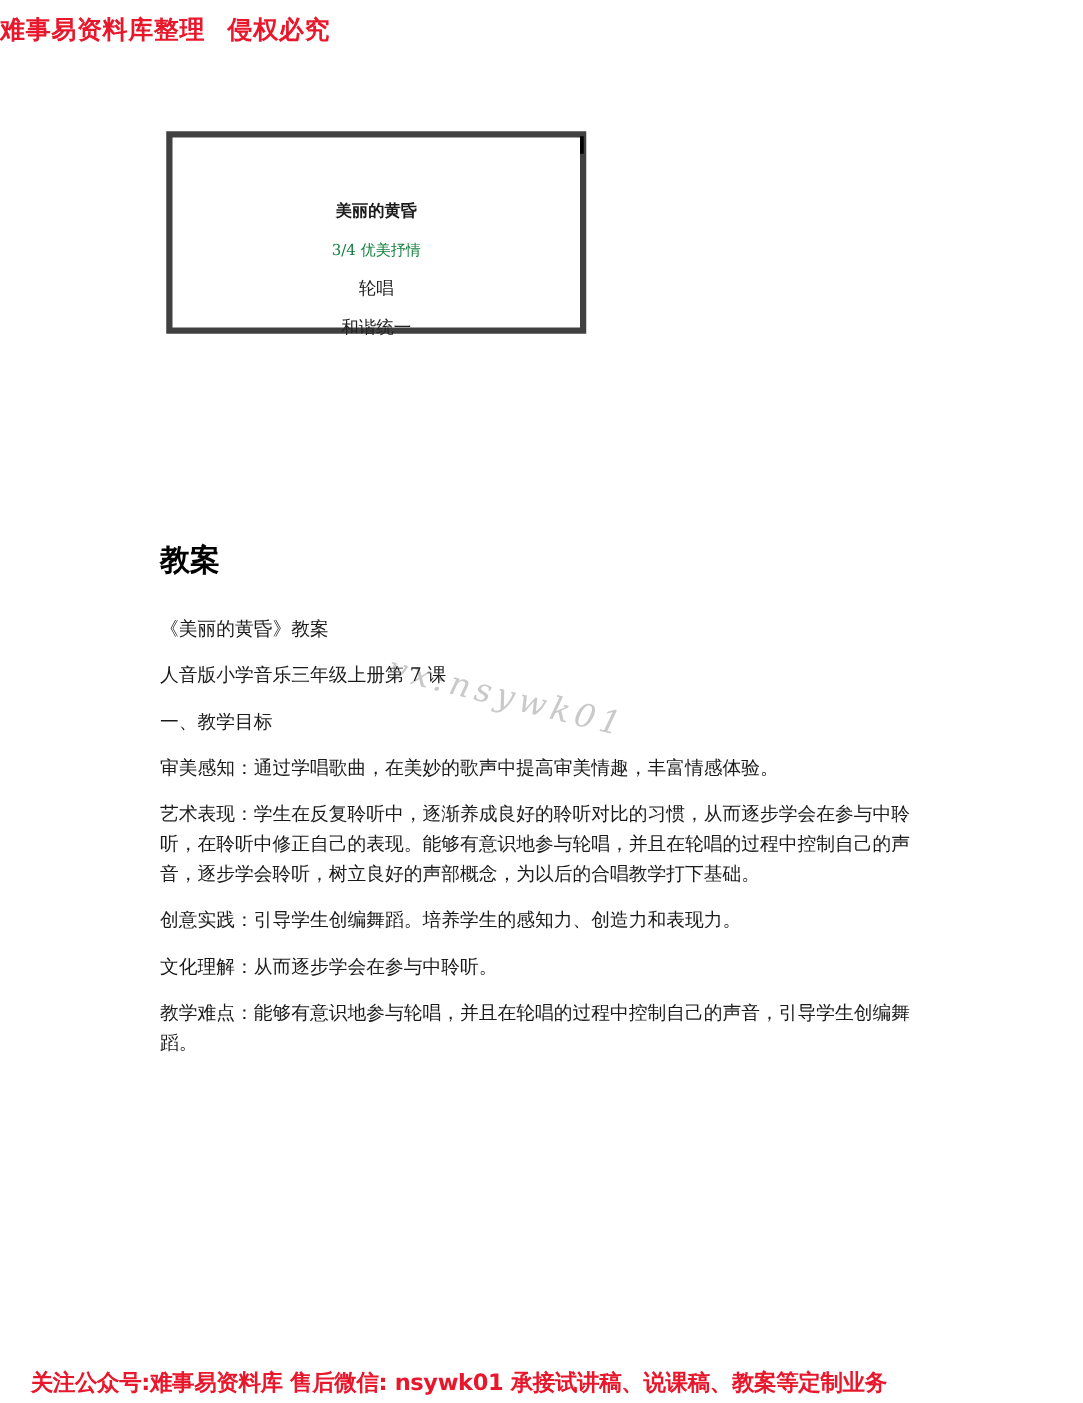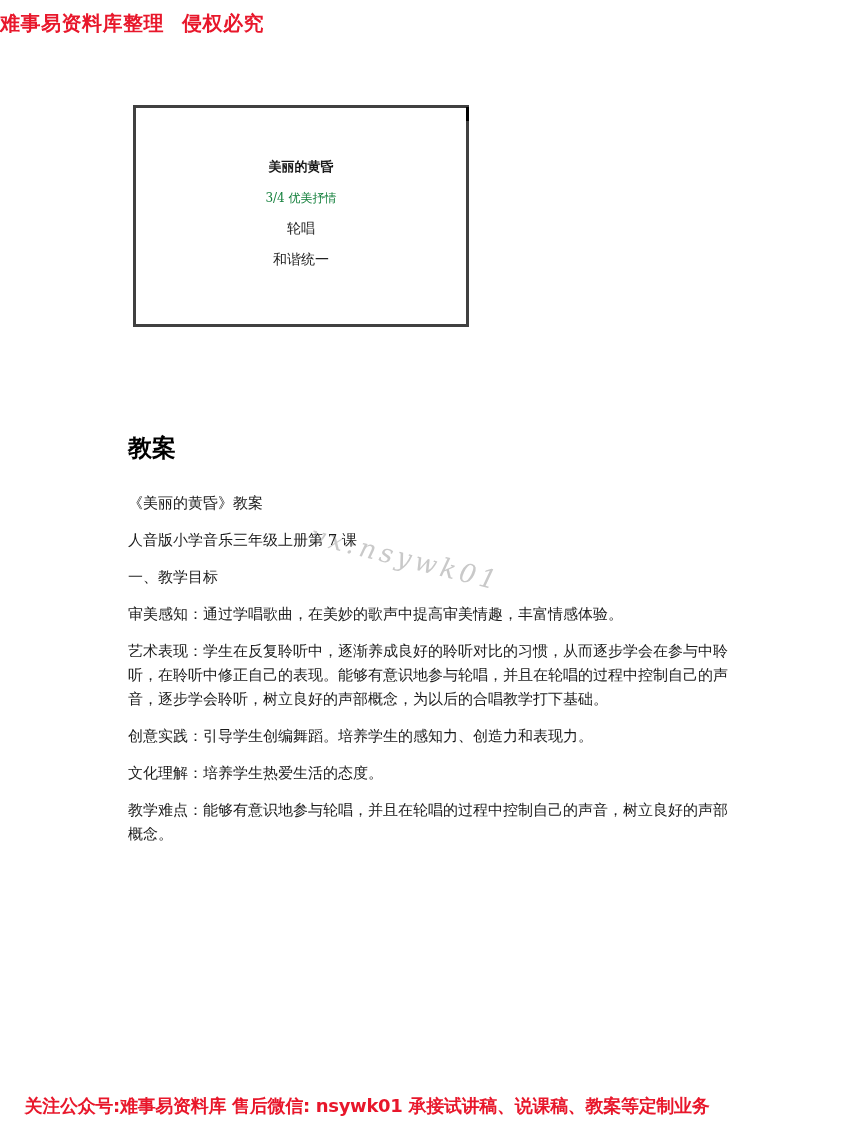--- a/index.html
+++ b/index.html
@@ -8,22 +8,22 @@
       background: #ffffff; color: #1a1a1a;
       font-family: "DejaVu Serif", "Liberation Serif", serif;
     }
     .header-banner {
       position: absolute; top: 10px; left: 0; width: 866px; text-align: left;
       color: #e8172b; font-family: "DejaVu Sans", "Liberation Sans", sans-serif;
       font-weight: bold; font-size: 20px; letter-spacing: 0.5px;
     }
     .header-banner .gap { display: inline-block; width: 18px; }
     .title-card {
-      position: absolute; left: 133px; top: 105px; width: 336px; height: 222px;
-      border: 3px solid #404040; box-sizing: border-box; text-align: center;
+      position: absolute; left: 133px; top: 105px; width: 336px; height: 162px;
+      border: 5px solid #404040; box-sizing: border-box; text-align: center;
     }
     .title-card .marker { position: absolute; right: -3px; top: -1px; width: 3px; height: 14px; background: #000; }
     .card-line { position: absolute; left: 0; width: 100%; text-align: center; }
     .card-title { top: 50px; font-size: 13px; font-weight: bold; font-family: "DejaVu Sans", sans-serif; }
     .card-meter { top: 82px; font-size: 12px; color: #15803d; }
     .card-form { top: 112px; font-size: 14px; color: #222; font-family: "DejaVu Sans", sans-serif; }
     .card-theme { top: 143px; font-size: 14px; color: #222; font-family: "DejaVu Sans", sans-serif; }
     .content { position: absolute; left: 128px; top: 430px; width: 612px; }
     .section-heading {
       font-family: "DejaVu Sans", "Liberation Sans", sans-serif; font-weight: bold;
@@ -59,17 +59,17 @@
 <div class="watermark">vx:nsywk01</div>
 
 <div class="content">
   <h1 class="section-heading">教案</h1>
   <p class="para">《美丽的黄昏》教案</p>
   <p class="para">人音版小学音乐三年级上册第 7 课</p>
   <p class="para">一、教学目标</p>
   <p class="para">审美感知：通过学唱歌曲，在美妙的歌声中提高审美情趣，丰富情感体验。</p>
   <p class="para">艺术表现：学生在反复聆听中，逐渐养成良好的聆听对比的习惯，从而逐步学会在参与中聆听，在聆听中修正自己的表现。能够有意识地参与轮唱，并且在轮唱的过程中控制自己的声音，逐步学会聆听，树立良好的声部概念，为以后的合唱教学打下基础。</p>
   <p class="para">创意实践：引导学生创编舞蹈。培养学生的感知力、创造力和表现力。</p>
-  <p class="para">文化理解：培养学生热爱生活的态度。</p>
-  <p class="para">教学难点：能够有意识地参与轮唱，并且在轮唱的过程中控制自己的声音，树立良好的声部概念。</p>
+  <p class="para">文化理解：从而逐步学会在参与中聆听。</p>
+  <p class="para">教学难点：能够有意识地参与轮唱，并且在轮唱的过程中控制自己的声音，引导学生创编舞蹈。</p>
 </div>
 
 <div class="footer-banner">关注公众号:难事易资料库  售后微信: nsywk01  承接试讲稿、说课稿、教案等定制业务</div>
 
 </body></html>

